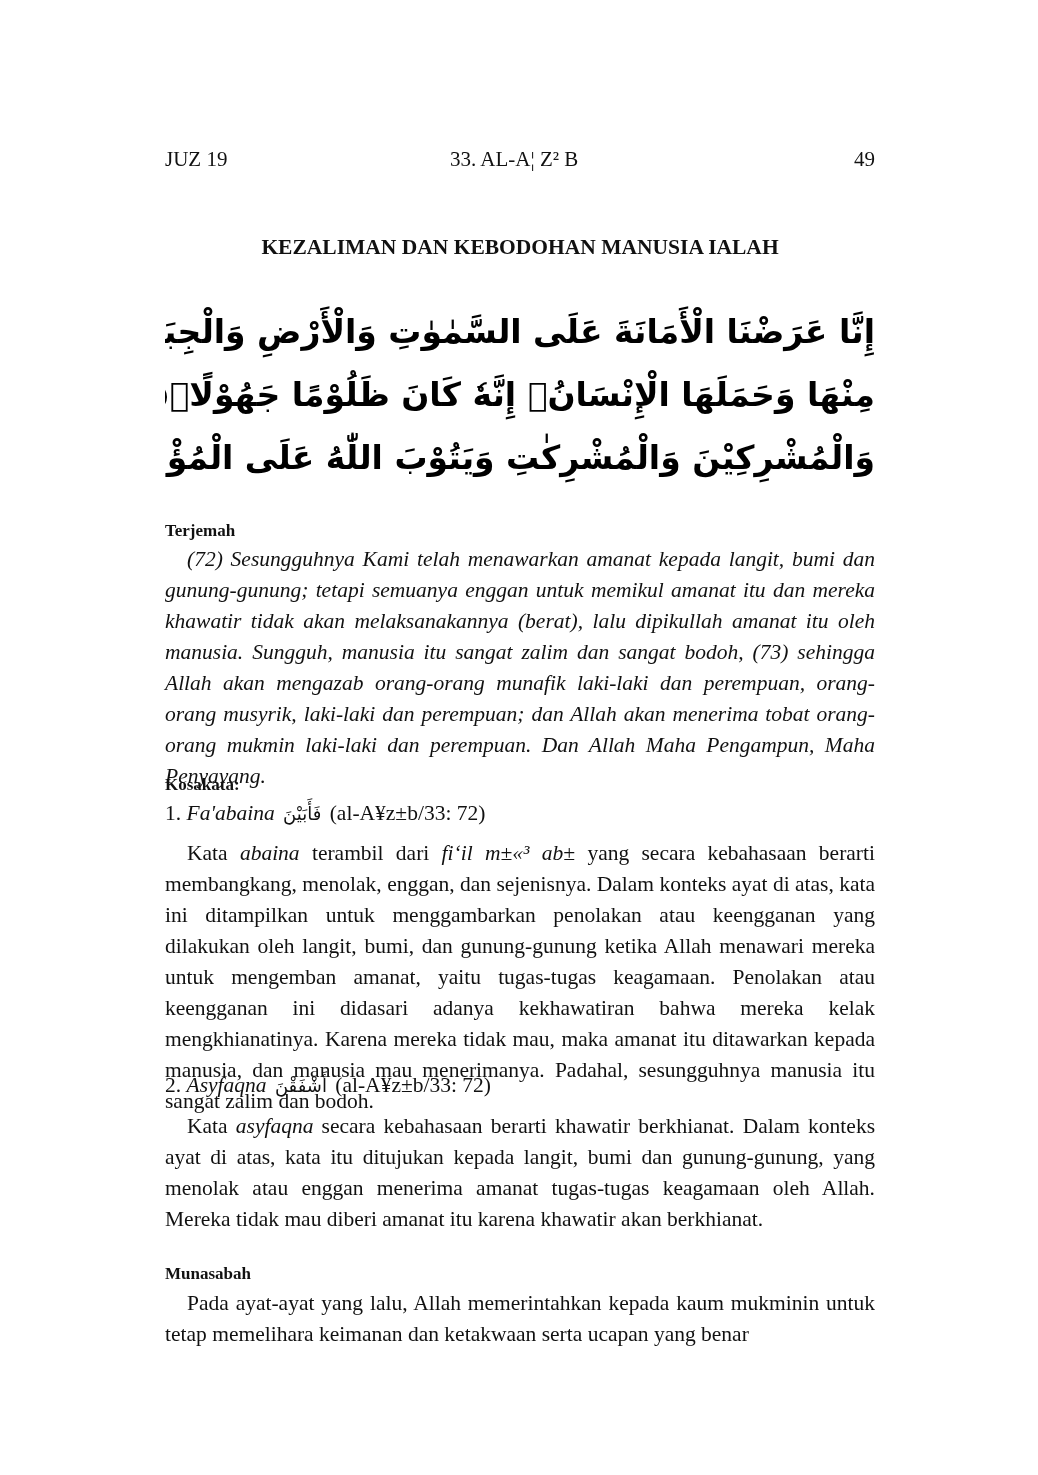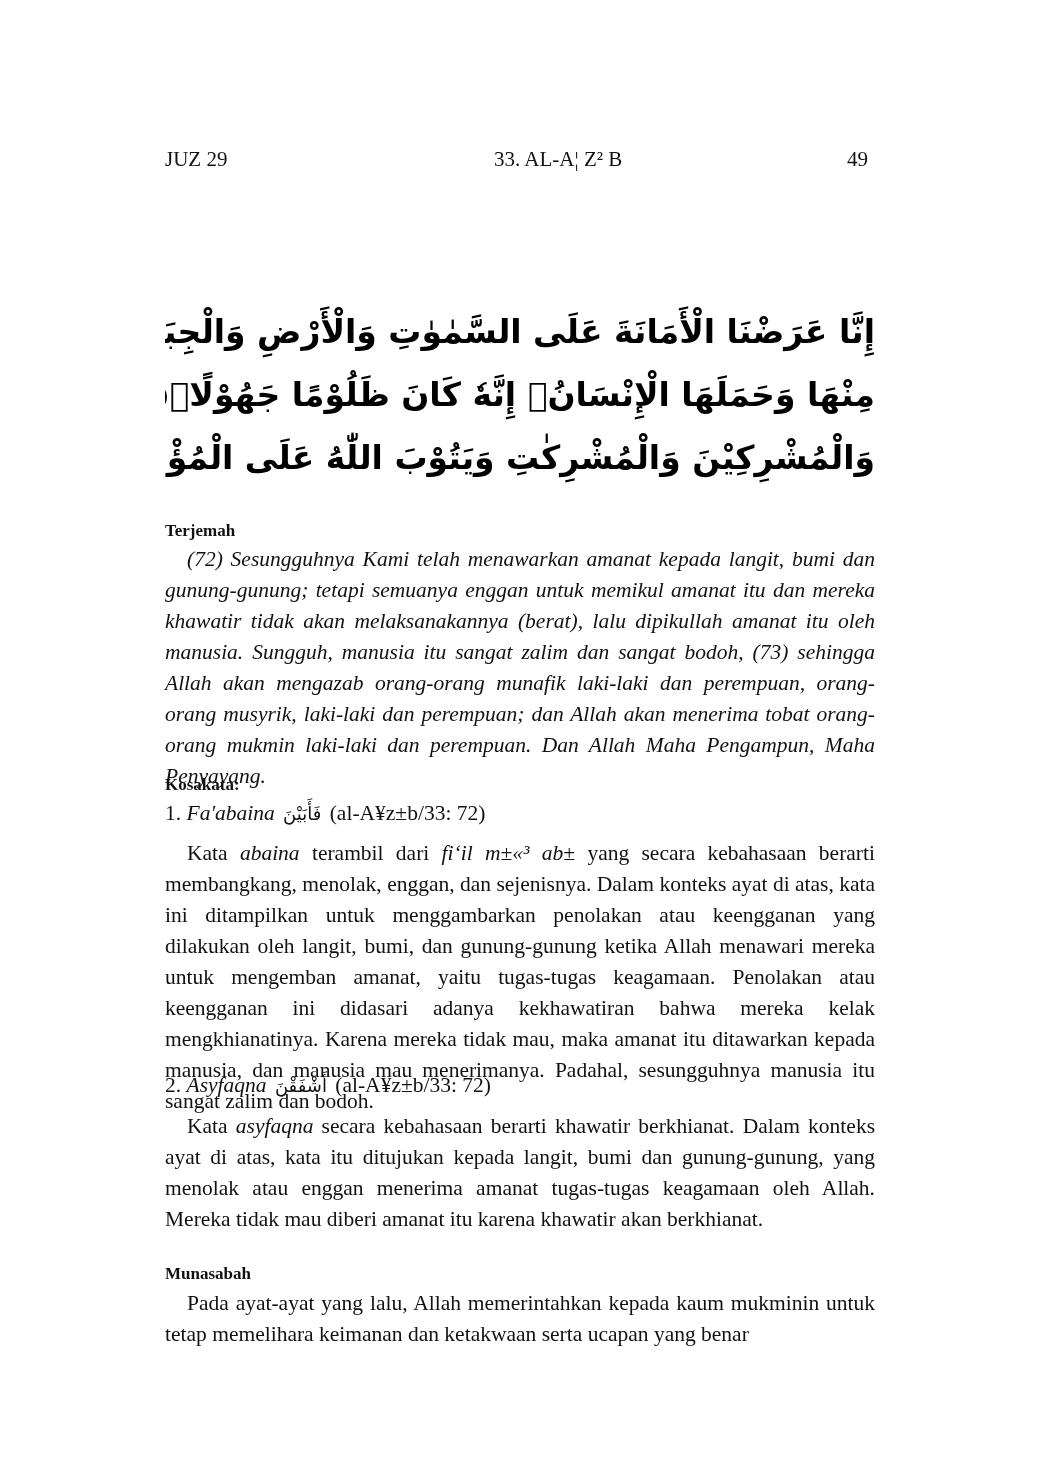--- a/index.html
+++ b/index.html
@@ -24,22 +24,22 @@
     .running-head {
       position: absolute;
       top: 144px;
       left: 0;
       width: 710px;
       height: 30px;
       font-size: 21px;
       line-height: 30px;
     }
     .running-head .left { position: absolute; left: 0; }
-    .running-head .center { position: absolute; left: 285px; margin-left: 44px; }
-    .running-head .right { position: absolute; right: 7px; }
+    .running-head .center { position: absolute; left: 285px; }
+    .running-head .right { position: absolute; right: 0; }
 
     .chapter-title {
       position: absolute;
       top: 234px;
       left: 0;
       width: 710px;
       text-align: center;
       font-weight: bold;
       font-size: 21.5px;
       line-height: 26px;
@@ -121,26 +121,27 @@
       margin: 0 3px;
     }
     em { font-style: italic; }
   </style>
 </head>
 <body>
 
 <div class="page">
 
   <div class="running-head">
-    <span class="left">JUZ 29</span>
+    <span class="left">JUZ 19</span>
     <span class="center">33. AL-A¦  Z²  B</span>
     <span class="right">49</span>
   </div>
 
   <div class="chapter-title">
+    <div>KEZALIMAN DAN KEBODOHAN MANUSIA IALAH</div>
   </div>
 
   <div class="arabic-block">
     <span class="arabic-line"><span>إِنَّا عَرَضْنَا الْأَمَانَةَ عَلَى السَّمٰوٰتِ وَالْأَرْضِ وَالْجِبَالِ فَأَبَيْنَ أَنْ يَّحْمِلْنَهَا وَأَشْفَقْنَ</span></span>
     <span class="arabic-line"><span>مِنْهَا وَحَمَلَهَا الْإِنْسَانُۗ إِنَّهٗ كَانَ ظَلُوْمًا جَهُوْلًاۙ</span><span class="ayah-marker">٧٢</span></span>
     <span class="arabic-line"><span>وَالْمُشْرِكِيْنَ وَالْمُشْرِكٰتِ وَيَتُوْبَ اللّٰهُ عَلَى الْمُؤْمِنِيْنَ وَالْمُؤْمِنٰتِۗ وَكَانَ اللّٰهُ غَفُوْرًا رَّحِيْمًا</span></span>
   </div>
 
   <div class="section-heading" style="top:518px;">Terjemah</div>
   <p class="para italic" style="top:544px;">(72) Sesungguhnya Kami telah menawarkan amanat kepada langit, bumi dan gunung-gunung; tetapi semuanya enggan untuk memikul amanat itu dan mereka khawatir tidak akan melaksanakannya (berat), lalu dipikullah amanat itu oleh manusia. Sungguh, manusia itu sangat zalim dan sangat bodoh, (73) sehingga Allah akan mengazab orang-orang munafik laki-laki dan perempuan, orang-orang musyrik, laki-laki dan perempuan; dan Allah akan menerima tobat orang-orang mukmin laki-laki dan perempuan. Dan Allah Maha Pengampun, Maha Penyayang.</p>

